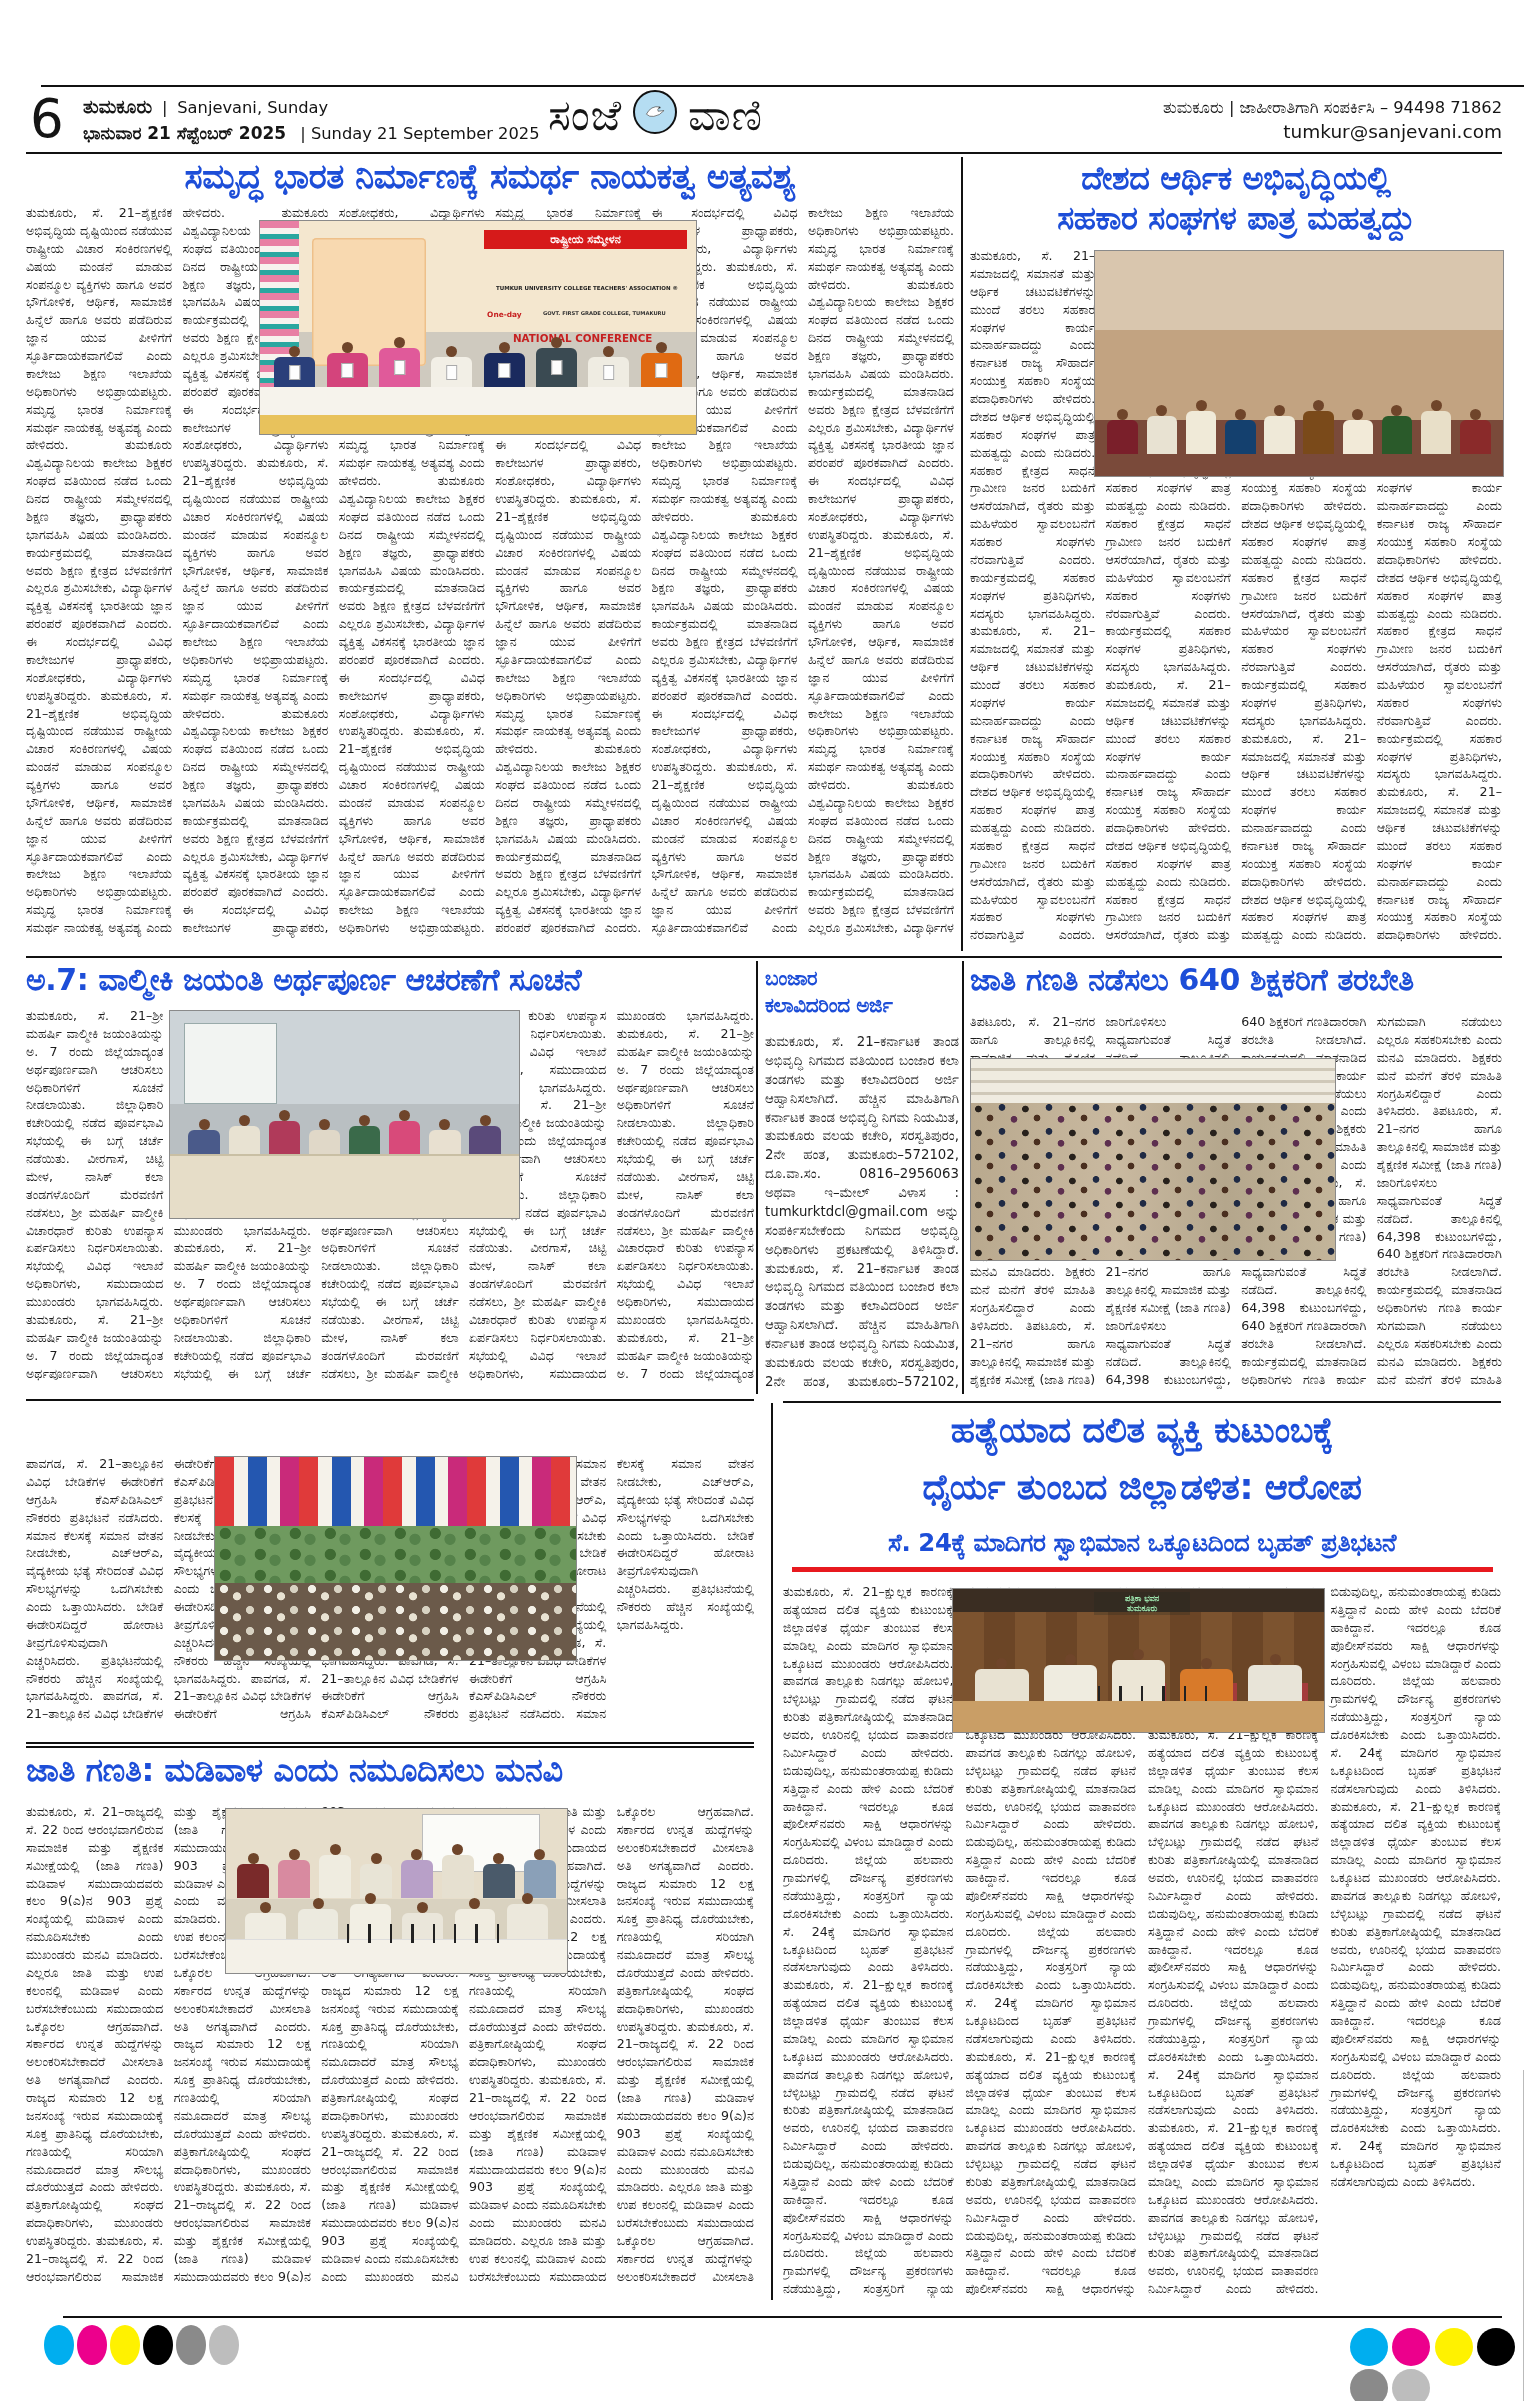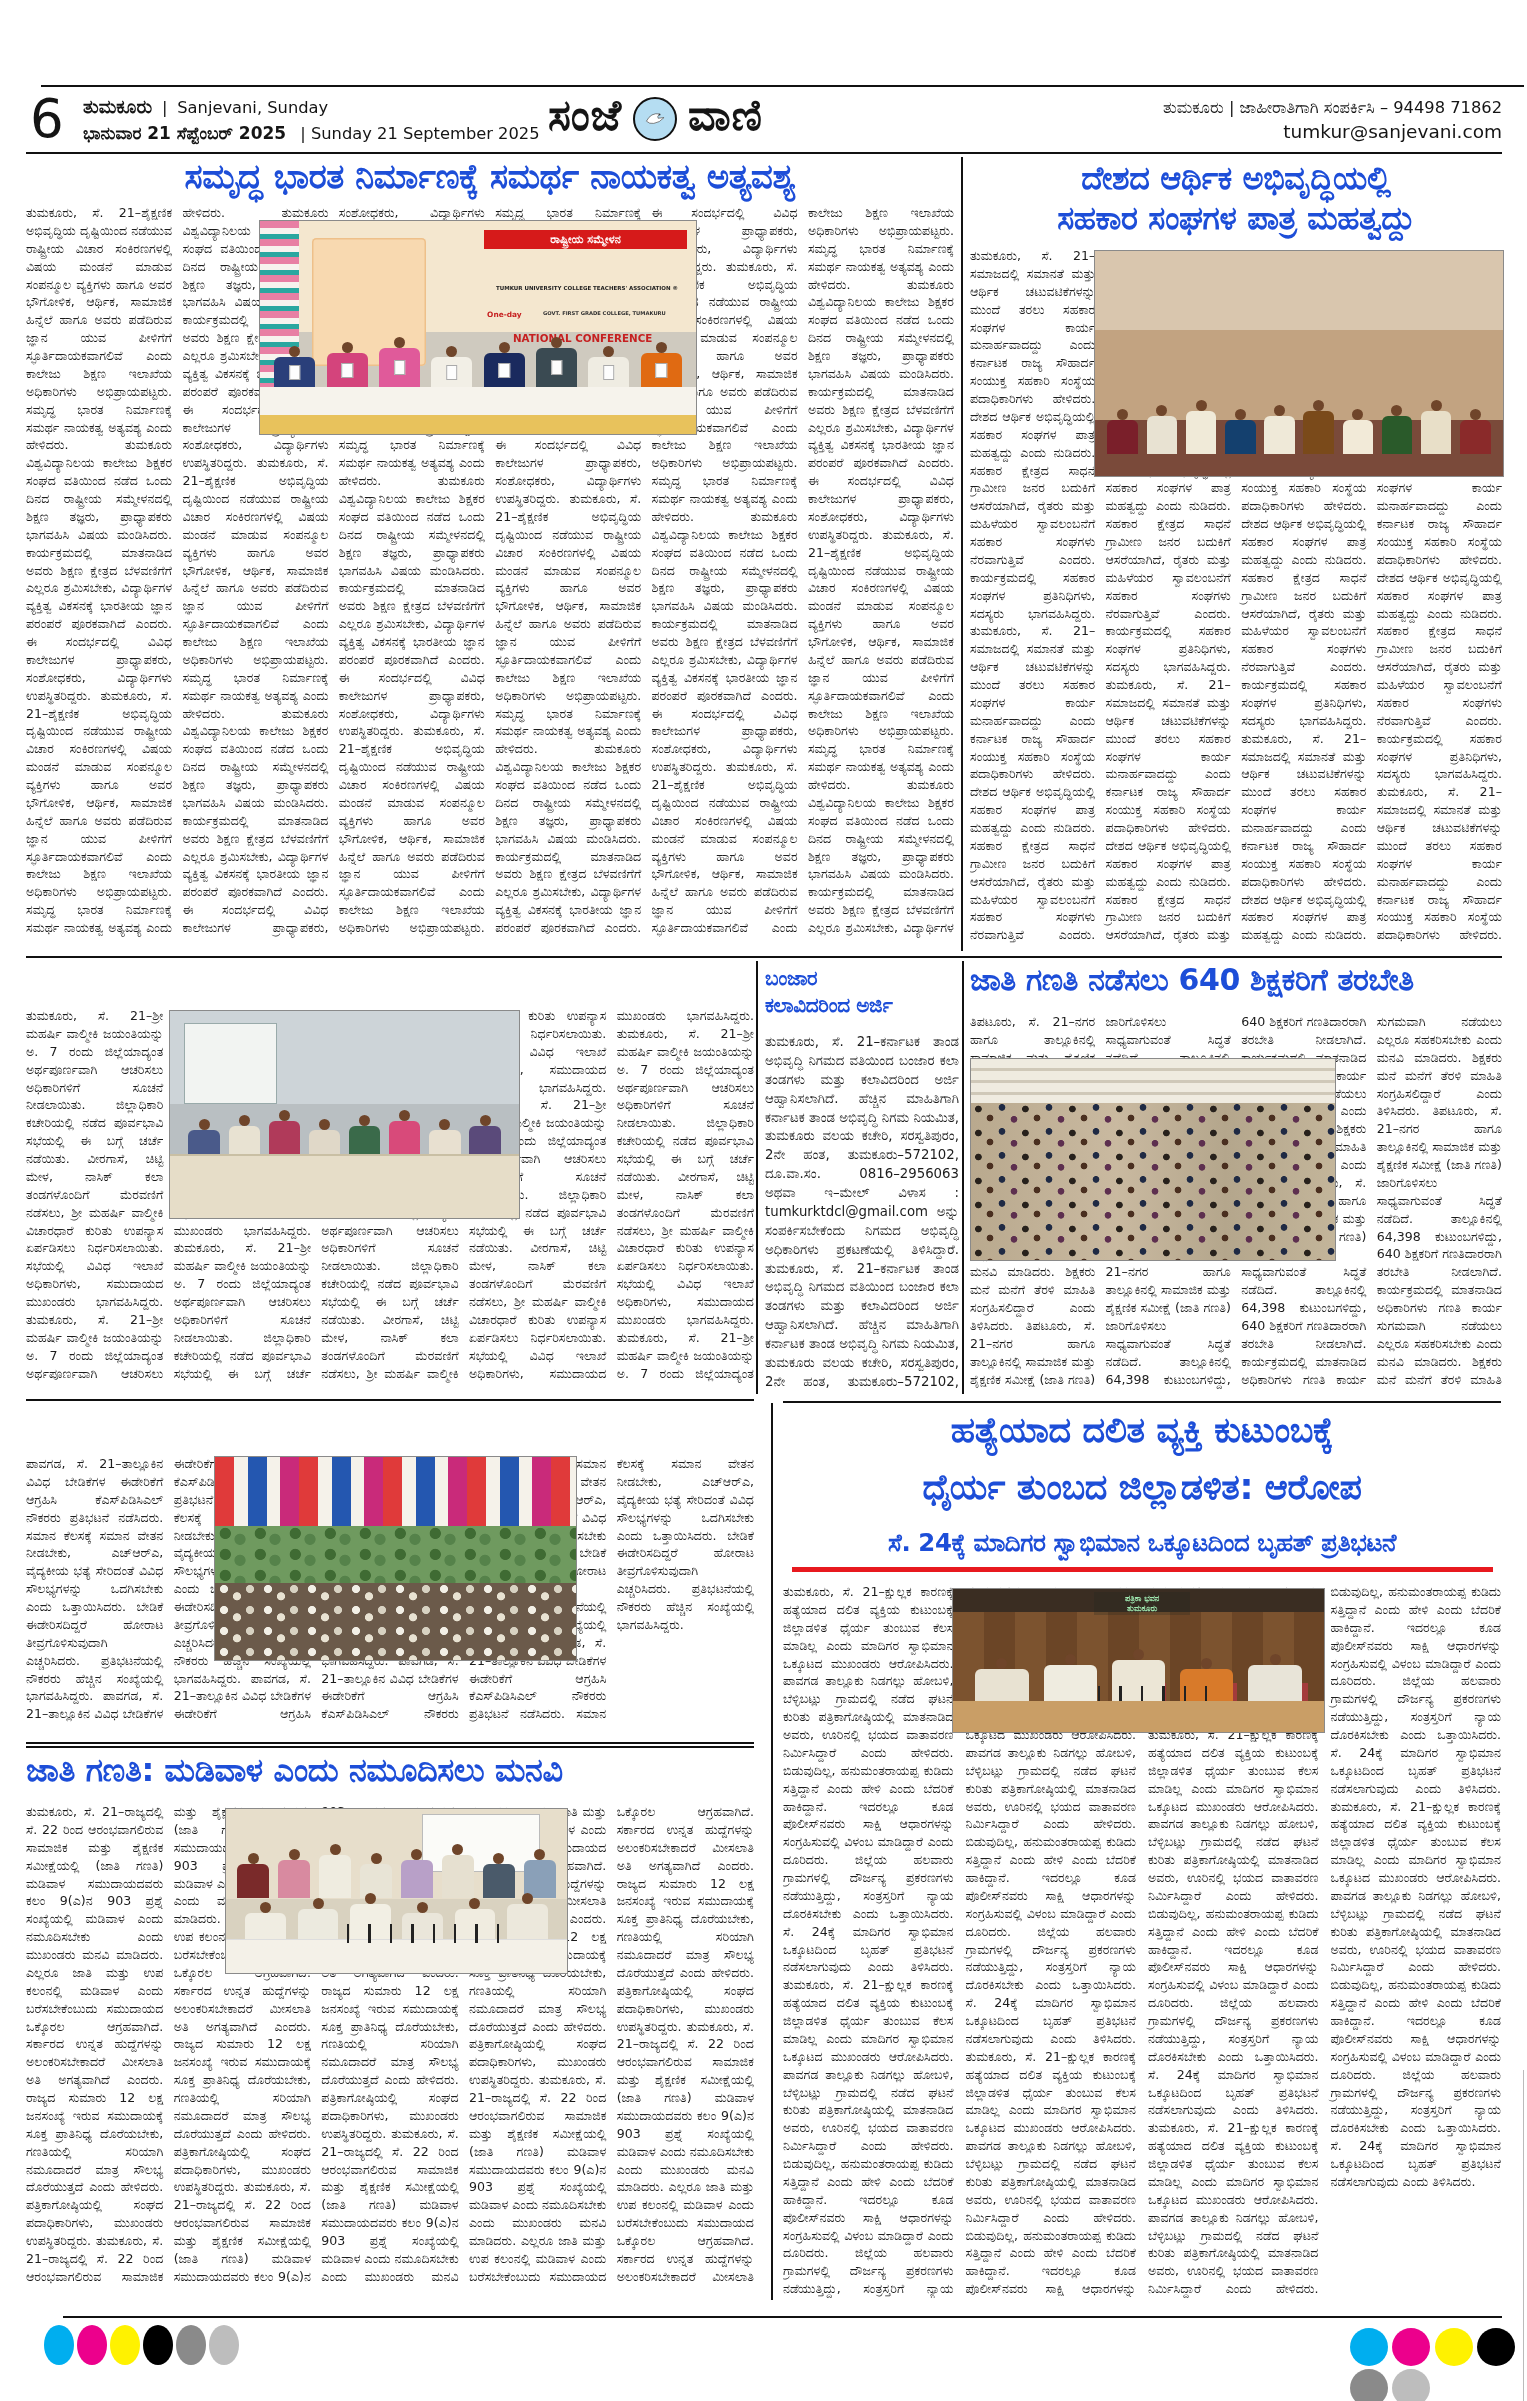--- a/index.html
+++ b/index.html
@@ -9,22 +9,22 @@
   .rule{background:#111;}
   .headline{font-weight:800;color:#1d4ed8;letter-spacing:-0.4px;line-height:1.08;
             font-family:"DejaVu Sans","Liberation Sans",sans-serif;}
   .center{text-align:center;}
   .body-text{font-size:12.6px;line-height:1.42;text-align:justify;color:#1c1c1c;
              column-gap:10.3px;column-fill:auto;overflow:hidden;word-break:break-word;}
   
   #pagenum{font-size:53px;font-weight:400;line-height:1;}
   .hdr-kn{font-size:18.5px;font-weight:700;}
   .hdr-en{font-size:16.3px;font-weight:400;}
-  .masthead{font-size:43px;font-weight:700;letter-spacing:0.7px;
-            text-shadow:1.5px 1.5px 0 #fff,-0.7px -0.7px 0 #fff;display:flex;align-items:flex-end;gap:11px;}
+  .masthead{font-size:43px;font-weight:400;letter-spacing:0.7px;
+            text-shadow:1.5px 1.5px 0 #fff,-0.7px -0.7px 0 #fff;display:flex;align-items:flex-start;gap:11px;}
   .dove-circle{width:40px;height:40px;border-radius:50%;background:#b5ddf2;border:2.2px solid #111;
                display:flex;align-items:center;justify-content:center;}
   
   .photo{position:absolute;overflow:hidden;border:0.7px solid #8a8a8a;background:#cfcabf;}
   .pp{position:relative;display:flex;flex-direction:column;align-items:center;flex:1;min-width:0;}
   .hd{width:11px;height:11px;border-radius:50%;background:#6f452a;display:block;}
   .bd{width:78%;height:var(--bh,41px);background:var(--c,#eee);border-radius:6px 6px 0 0;display:block;}
   .bk{position:absolute;top:42%;left:50%;transform:translateX(-50%);width:9.6px;height:12.6px;
       background:#fdfdfd;border:0.7px solid #aaa;display:block;}
   .people{position:absolute;display:flex;align-items:flex-end;justify-content:space-around;}
@@ -230,20 +230,21 @@
         </div>
         <div class="pp" style="--c: #8a2a2a; --bh: 34px;">
           <i class="hd"></i>
           <b class="bd"></b>
         </div>
       </div>
   </div>
 
   <div class="abs rule" style="left:26px;top:956px;width:1476px;height:2.2px"></div>
 
+  <div class="abs headline" style="left:26px;top:964px;width:728px;font-size:30px">ಅ.7: ವಾಲ್ಮೀಕಿ ಜಯಂತಿ ಅರ್ಥಪೂರ್ಣ ಆಚರಣೆಗೆ ಸೂಚನೆ</div>
   <div class="abs body-text" style="left:26px;top:1007px;width:728px;height:387px;column-count:5">ತುಮಕೂರು, ಸೆ. 21–ಶ್ರೀ ಮಹರ್ಷಿ ವಾಲ್ಮೀಕಿ ಜಯಂತಿಯನ್ನು ಅ. 7 ರಂದು ಜಿಲ್ಲೆಯಾದ್ಯಂತ ಅರ್ಥಪೂರ್ಣವಾಗಿ ಆಚರಿಸಲು ಅಧಿಕಾರಿಗಳಿಗೆ ಸೂಚನೆ ನೀಡಲಾಯಿತು. ಜಿಲ್ಲಾಧಿಕಾರಿ ಕಚೇರಿಯಲ್ಲಿ ನಡೆದ ಪೂರ್ವಭಾವಿ ಸಭೆಯಲ್ಲಿ ಈ ಬಗ್ಗೆ ಚರ್ಚೆ ನಡೆಯಿತು. ವೀರಗಾಸೆ, ಚಿಟ್ಟಿ ಮೇಳ, ನಾಸಿಕ್ ಕಲಾ ತಂಡಗಳೊಂದಿಗೆ ಮೆರವಣಿಗೆ ನಡೆಸಲು, ಶ್ರೀ ಮಹರ್ಷಿ ವಾಲ್ಮೀಕಿ ವಿಚಾರಧಾರೆ ಕುರಿತು ಉಪನ್ಯಾಸ ಏರ್ಪಡಿಸಲು ನಿರ್ಧರಿಸಲಾಯಿತು. ಸಭೆಯಲ್ಲಿ ವಿವಿಧ ಇಲಾಖೆ ಅಧಿಕಾರಿಗಳು, ಸಮುದಾಯದ ಮುಖಂಡರು ಭಾಗವಹಿಸಿದ್ದರು. ತುಮಕೂರು, ಸೆ. 21–ಶ್ರೀ ಮಹರ್ಷಿ ವಾಲ್ಮೀಕಿ ಜಯಂತಿಯನ್ನು ಅ. 7 ರಂದು ಜಿಲ್ಲೆಯಾದ್ಯಂತ ಅರ್ಥಪೂರ್ಣವಾಗಿ ಆಚರಿಸಲು ಅಧಿಕಾರಿಗಳಿಗೆ ಸೂಚನೆ ನೀಡಲಾಯಿತು. ಜಿಲ್ಲಾಧಿಕಾರಿ ಕಚೇರಿಯಲ್ಲಿ ನಡೆದ ಪೂರ್ವಭಾವಿ ಸಭೆಯಲ್ಲಿ ಈ ಬಗ್ಗೆ ಚರ್ಚೆ ನಡೆಯಿತು. ವೀರಗಾಸೆ, ಚಿಟ್ಟಿ ಮೇಳ, ನಾಸಿಕ್ ಕಲಾ ತಂಡಗಳೊಂದಿಗೆ ಮೆರವಣಿಗೆ ನಡೆಸಲು, ಶ್ರೀ ಮಹರ್ಷಿ ವಾಲ್ಮೀಕಿ ವಿಚಾರಧಾರೆ ಕುರಿತು ಉಪನ್ಯಾಸ ಏರ್ಪಡಿಸಲು ನಿರ್ಧರಿಸಲಾಯಿತು. ಸಭೆಯಲ್ಲಿ ವಿವಿಧ ಇಲಾಖೆ ಅಧಿಕಾರಿಗಳು, ಸಮುದಾಯದ ಮುಖಂಡರು ಭಾಗವಹಿಸಿದ್ದರು. ತುಮಕೂರು, ಸೆ. 21–ಶ್ರೀ ಮಹರ್ಷಿ ವಾಲ್ಮೀಕಿ ಜಯಂತಿಯನ್ನು ಅ. 7 ರಂದು ಜಿಲ್ಲೆಯಾದ್ಯಂತ ಅರ್ಥಪೂರ್ಣವಾಗಿ ಆಚರಿಸಲು ಅಧಿಕಾರಿಗಳಿಗೆ ಸೂಚನೆ ನೀಡಲಾಯಿತು. ಜಿಲ್ಲಾಧಿಕಾರಿ ಕಚೇರಿಯಲ್ಲಿ ನಡೆದ ಪೂರ್ವಭಾವಿ ಸಭೆಯಲ್ಲಿ ಈ ಬಗ್ಗೆ ಚರ್ಚೆ ನಡೆಯಿತು. ವೀರಗಾಸೆ, ಚಿಟ್ಟಿ ಮೇಳ, ನಾಸಿಕ್ ಕಲಾ ತಂಡಗಳೊಂದಿಗೆ ಮೆರವಣಿಗೆ ನಡೆಸಲು, ಶ್ರೀ ಮಹರ್ಷಿ ವಾಲ್ಮೀಕಿ ವಿಚಾರಧಾರೆ ಕುರಿತು ಉಪನ್ಯಾಸ ಏರ್ಪಡಿಸಲು ನಿರ್ಧರಿಸಲಾಯಿತು. ಸಭೆಯಲ್ಲಿ ವಿವಿಧ ಇಲಾಖೆ ಅಧಿಕಾರಿಗಳು, ಸಮುದಾಯದ ಮುಖಂಡರು ಭಾಗವಹಿಸಿದ್ದರು. ತುಮಕೂರು, ಸೆ. 21–ಶ್ರೀ ಮಹರ್ಷಿ ವಾಲ್ಮೀಕಿ ಜಯಂತಿಯನ್ನು ಅ. 7 ರಂದು ಜಿಲ್ಲೆಯಾದ್ಯಂತ ಅರ್ಥಪೂರ್ಣವಾಗಿ ಆಚರಿಸಲು ಅಧಿಕಾರಿಗಳಿಗೆ ಸೂಚನೆ ನೀಡಲಾಯಿತು. ಜಿಲ್ಲಾಧಿಕಾರಿ ಕಚೇರಿಯಲ್ಲಿ ನಡೆದ ಪೂರ್ವಭಾವಿ ಸಭೆಯಲ್ಲಿ ಈ ಬಗ್ಗೆ ಚರ್ಚೆ ನಡೆಯಿತು. ವೀರಗಾಸೆ, ಚಿಟ್ಟಿ ಮೇಳ, ನಾಸಿಕ್ ಕಲಾ ತಂಡಗಳೊಂದಿಗೆ ಮೆರವಣಿಗೆ ನಡೆಸಲು, ಶ್ರೀ ಮಹರ್ಷಿ ವಾಲ್ಮೀಕಿ ವಿಚಾರಧಾರೆ ಕುರಿತು ಉಪನ್ಯಾಸ ಏರ್ಪಡಿಸಲು ನಿರ್ಧರಿಸಲಾಯಿತು. ಸಭೆಯಲ್ಲಿ ವಿವಿಧ ಇಲಾಖೆ ಅಧಿಕಾರಿಗಳು, ಸಮುದಾಯದ ಮುಖಂಡರು ಭಾಗವಹಿಸಿದ್ದರು. ತುಮಕೂರು, ಸೆ. 21–ಶ್ರೀ ಮಹರ್ಷಿ ವಾಲ್ಮೀಕಿ ಜಯಂತಿಯನ್ನು ಅ. 7 ರಂದು ಜಿಲ್ಲೆಯಾದ್ಯಂತ ಅರ್ಥಪೂರ್ಣವಾಗಿ ಆಚರಿಸಲು ಅಧಿಕಾರಿಗಳಿಗೆ ಸೂಚನೆ ನೀಡಲಾಯಿತು. ಜಿಲ್ಲಾಧಿಕಾರಿ ಕಚೇರಿಯಲ್ಲಿ ನಡೆದ ಪೂರ್ವಭಾವಿ ಸಭೆಯಲ್ಲಿ ಈ ಬಗ್ಗೆ ಚರ್ಚೆ ನಡೆಯಿತು. ವೀರಗಾಸೆ, ಚಿಟ್ಟಿ ಮೇಳ, ನಾಸಿಕ್ ಕಲಾ ತಂಡಗಳೊಂದಿಗೆ ಮೆರವಣಿಗೆ ನಡೆಸಲು, ಶ್ರೀ ಮಹರ್ಷಿ ವಾಲ್ಮೀಕಿ ವಿಚಾರಧಾರೆ ಕುರಿತು ಉಪನ್ಯಾಸ ಏರ್ಪಡಿಸಲು ನಿರ್ಧರಿಸಲಾಯಿತು. ಸಭೆಯಲ್ಲಿ ವಿವಿಧ ಇಲಾಖೆ ಅಧಿಕಾರಿಗಳು, ಸಮುದಾಯದ ಮುಖಂಡರು ಭಾಗವಹಿಸಿದ್ದರು. ತುಮಕೂರು, ಸೆ. 21–ಶ್ರೀ ಮಹರ್ಷಿ ವಾಲ್ಮೀಕಿ ಜಯಂತಿಯನ್ನು ಅ. 7 ರಂದು ಜಿಲ್ಲೆಯಾದ್ಯಂತ ಅರ್ಥಪೂರ್ಣವಾಗಿ ಆಚರಿಸಲು ಅಧಿಕಾರಿಗಳಿಗೆ ಸೂಚನೆ ನೀಡಲಾಯಿತು. ಜಿಲ್ಲಾಧಿಕಾರಿ ಕಚೇರಿಯಲ್ಲಿ ನಡೆದ ಪೂರ್ವಭಾವಿ ಸಭೆಯಲ್ಲಿ ಈ ಬಗ್ಗೆ ಚರ್ಚೆ ನಡೆಯಿತು. ವೀರಗಾಸೆ, ಚಿಟ್ಟಿ ಮೇಳ, ನಾಸಿಕ್ ಕಲಾ ತಂಡಗಳೊಂದಿಗೆ ಮೆರವಣಿಗೆ ನಡೆಸಲು, ಶ್ರೀ ಮಹರ್ಷಿ ವಾಲ್ಮೀಕಿ ವಿಚಾರಧಾರೆ ಕುರಿತು ಉಪನ್ಯಾಸ ಏರ್ಪಡಿಸಲು ನಿರ್ಧರಿಸಲಾಯಿತು. ಸಭೆಯಲ್ಲಿ ವಿವಿಧ ಇಲಾಖೆ ಅಧಿಕಾರಿಗಳು, ಸಮುದಾಯದ ಮುಖಂಡರು ಭಾಗವಹಿಸಿದ್ದರು. ತುಮಕೂರು, ಸೆ. 21–ಶ್ರೀ ಮಹರ್ಷಿ ವಾಲ್ಮೀಕಿ ಜಯಂತಿಯನ್ನು ಅ. 7 ರಂದು ಜಿಲ್ಲೆಯಾದ್ಯಂತ ಅರ್ಥಪೂರ್ಣವಾಗಿ ಆಚರಿಸಲು ಅಧಿಕಾರಿಗಳಿಗೆ ಸೂಚನೆ ನೀಡಲಾಯಿತು. ಜಿಲ್ಲಾಧಿಕಾರಿ ಕಚೇರಿಯಲ್ಲಿ ನಡೆದ ಪೂರ್ವಭಾವಿ ಸಭೆಯಲ್ಲಿ ಈ ಬಗ್ಗೆ ಚರ್ಚೆ ನಡೆಯಿತು. ವೀರಗಾಸೆ, ಚಿಟ್ಟಿ ಮೇಳ, ನಾಸಿಕ್ ಕಲಾ ತಂಡಗಳೊಂದಿಗೆ ಮೆರವಣಿಗೆ ನಡೆಸಲು, ಶ್ರೀ ಮಹರ್ಷಿ ವಾಲ್ಮೀಕಿ ವಿಚಾರಧಾರೆ ಕುರಿತು ಉಪನ್ಯಾಸ ಏರ್ಪಡಿಸಲು ನಿರ್ಧರಿಸಲಾಯಿತು. ಸಭೆಯಲ್ಲಿ ವಿವಿಧ ಇಲಾಖೆ ಅಧಿಕಾರಿಗಳು, ಸಮುದಾಯದ ಮುಖಂಡರು ಭಾಗವಹಿಸಿದ್ದರು.</div>
 
   <div class="photo" style="left:169px;top:1010px;width:349px;height:207px">
     <div class="p3-bg"></div>
     <div class="p3-screen"></div>
     <div class="people" style="left:4%;right:4%;bottom:26%;height:40%">
         <div class="pp" style="--c: #4a5a8a; --bh: 34px;">
           <i class="hd"></i>
           <b class="bd"></b>
         </div>

